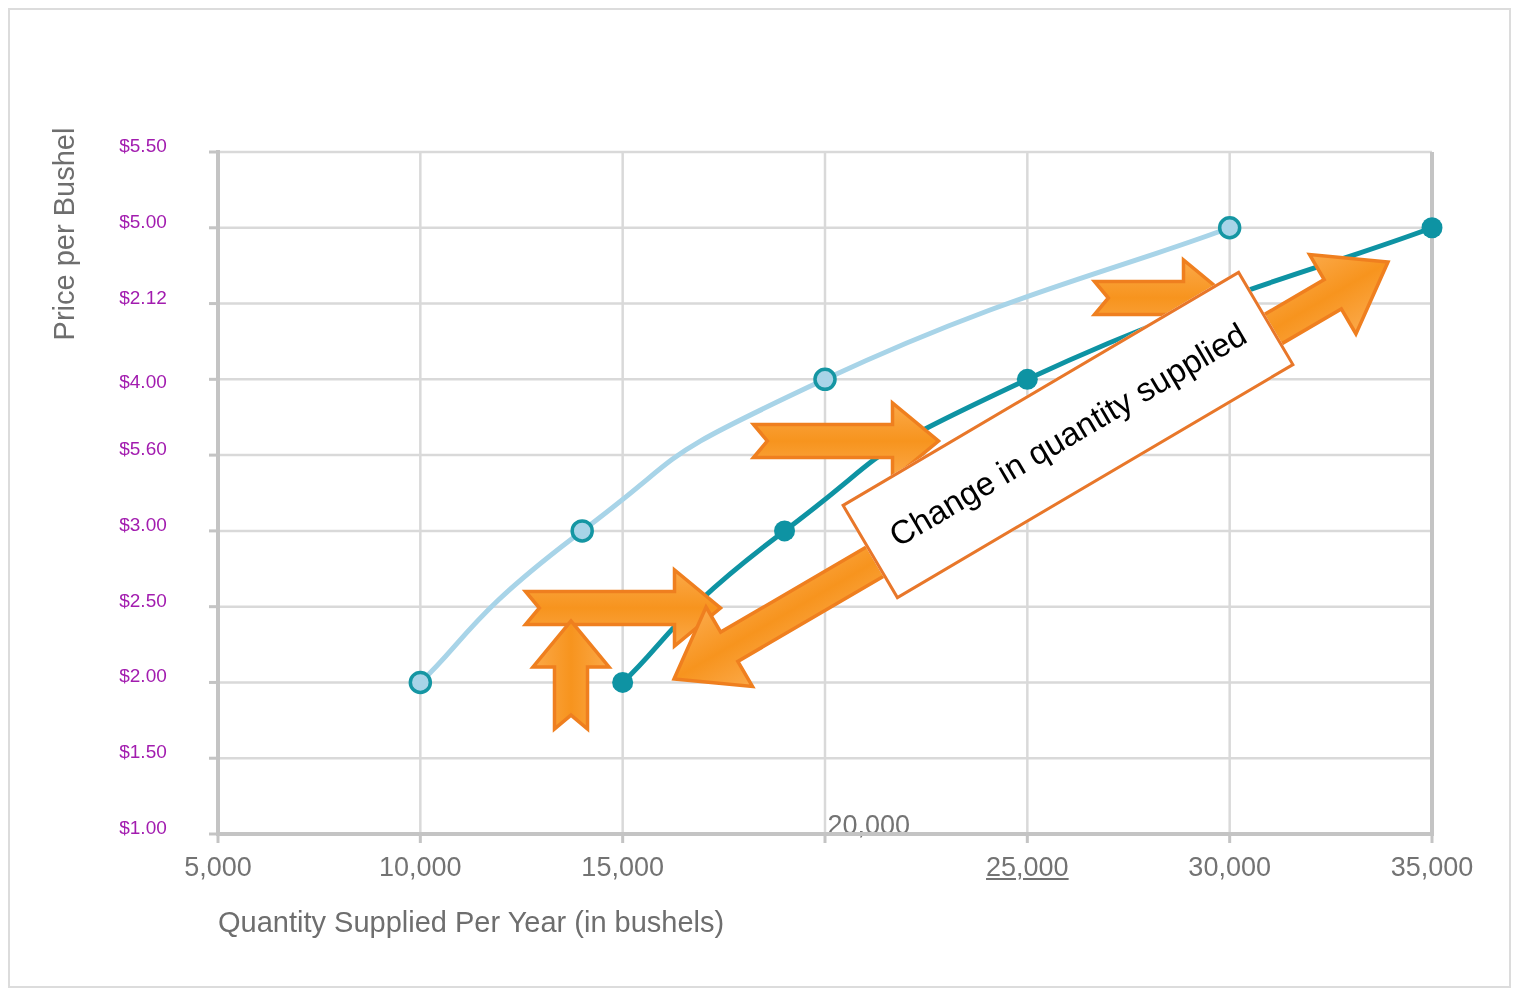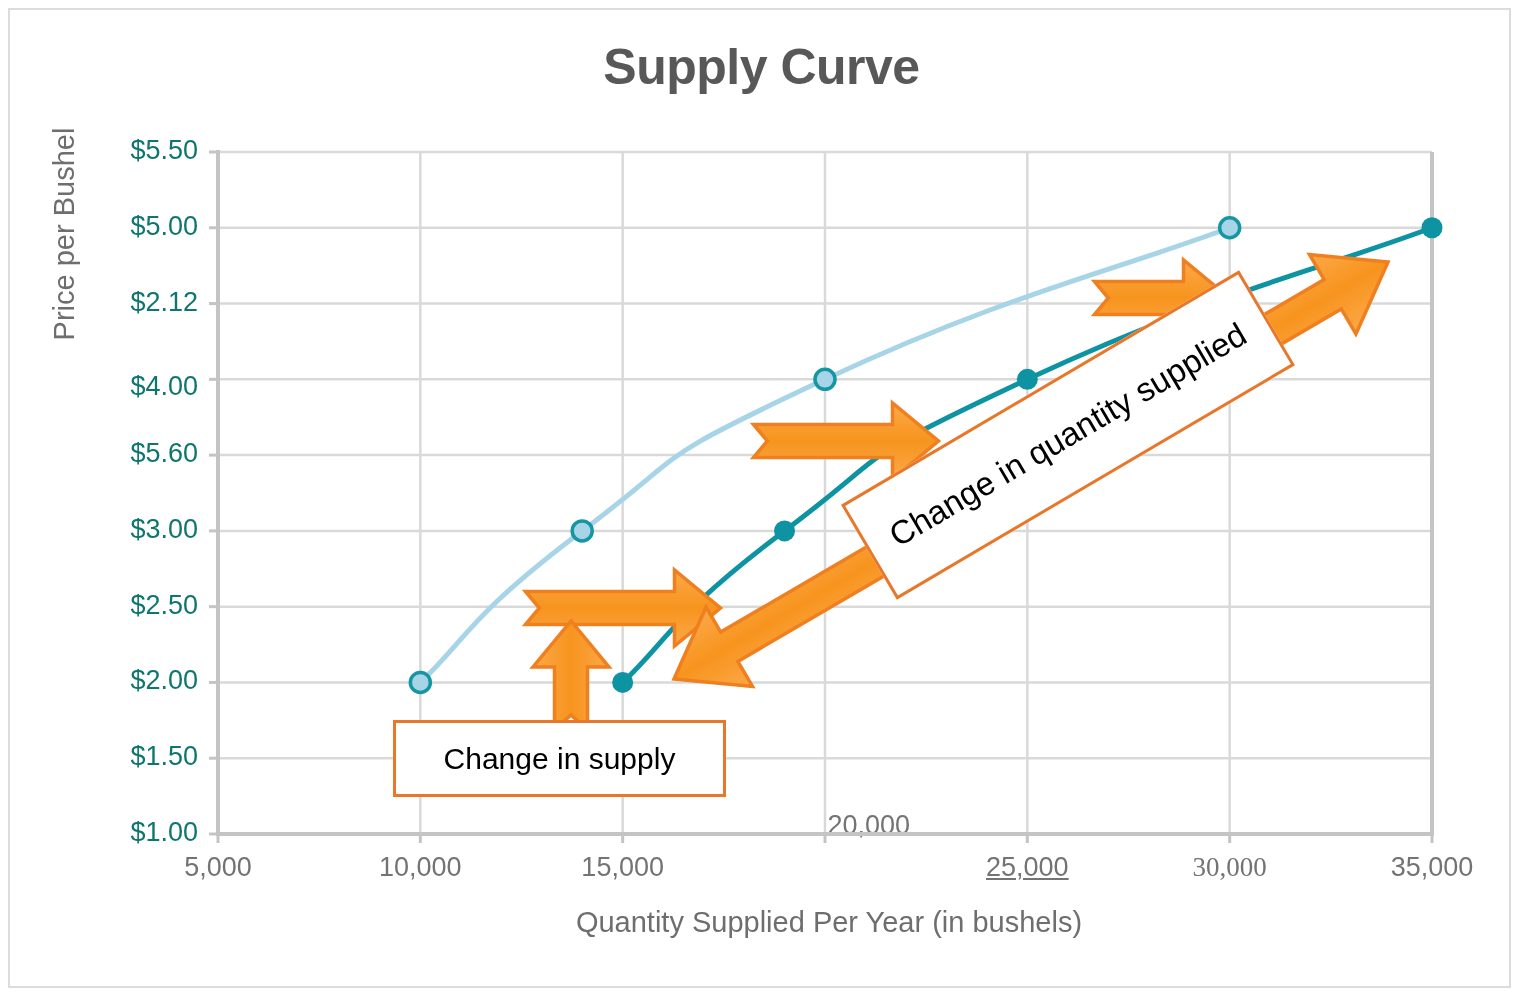--- a/index.html
+++ b/index.html
@@ -35,35 +35,35 @@
     transform-origin: 22px 22px;
     font-size: 29px;
     color: #6e6e6e;
     text-align: center;
     white-space: nowrap;
   }
   #x-axis-title {
     position: absolute;
     left: 208px; top: 896px;
     width: 1222px;
-    text-align: center;
+    text-align: left;
     font-size: 29px;
     color: #6e6e6e;
   }
   #plot-svg {
     position: absolute;
     left: 0; top: 0;
     width: 1503px; height: 980px;
   }
   .tick-label-y {
     position: absolute;
     width: 110px;
-    text-align: right;
-    font-size: 27px;
-    color: #0f766e;
+    text-align: center;
+    font-size: 19px;
+    color: #a21caf;
     white-space: nowrap;
   }
   .tick-label-x {
     position: absolute;
     width: 170px;
     text-align: center;
     font-size: 27px;
     color: #737373;
     white-space: nowrap;
   }
@@ -93,21 +93,20 @@
     left: 0; top: 0;
     width: 462px; height: 110px;
     font-size: 33px;
   }
 </style>
 </head>
 <body>
 
 <div id="chart-frame">
 
-  <div id="chart-title">Supply Curve</div>
 
   <div id="y-axis-title">Price per Bushel</div>
   <div id="x-axis-title">Quantity Supplied Per Year (in bushels)</div>
 
   <div id="y-tick-labels">
       <div class="tick-label-y" style="left: 78px; top: 807px;">$1.00</div>
       <div class="tick-label-y" style="left: 78px; top: 731.222px;">$1.50</div>
       <div class="tick-label-y" style="left: 78px; top: 655.444px;">$2.00</div>
       <div class="tick-label-y" style="left: 78px; top: 579.667px;">$2.50</div>
       <div class="tick-label-y" style="left: 78px; top: 503.889px;">$3.00</div>
@@ -116,21 +115,21 @@
       <div class="tick-label-y" style="left: 78px; top: 276.556px;">$2.12</div>
       <div class="tick-label-y" style="left: 78px; top: 200.778px;">$5.00</div>
       <div class="tick-label-y" style="left: 78px; top: 125px;">$5.50</div>
     </div>
   <div id="x-tick-labels">
       <div class="tick-label-x" style="left: 123px; top: 842px;">5,000</div>
       <div class="tick-label-x" style="left: 325.333px; top: 842px;">10,000</div>
       <div class="tick-label-x" style="left: 527.667px; top: 842px;">15,000</div>
       <div class="tick-label-x" style="left: 730px; top: 800px; text-align: right;">20,000</div>
       <div class="tick-label-x" style="left: 932.333px; top: 842px; text-decoration: underline;">25,000</div>
-      <div class="tick-label-x" style="left: 1134.67px; top: 842px; font-family: Liberation Serif, serif;">30,000</div>
+      <div class="tick-label-x" style="left: 1134.67px; top: 842px;">30,000</div>
       <div class="tick-label-x" style="left: 1337px; top: 842px;">35,000</div>
     </div>
 
   <svg id="plot-svg" viewBox="0 0 1503 980">
     <defs>
       <linearGradient id="arrowGrad" x1="0" y1="0" x2="0" y2="1">
         <stop offset="0%" stop-color="#fba949"></stop>
         <stop offset="50%" stop-color="#f7941e"></stop>
         <stop offset="100%" stop-color="#fba949"></stop>
       </linearGradient>
@@ -200,19 +199,18 @@
         </g>
         <g transform="translate(561,665) rotate(-90)">
           <polygon points="-54,-16.5 8,-16.5 8,-38 54,0 8,38 8,16.5 -54,16.5 -40.14,0" fill="url(#arrowGrad)" stroke="#ef7f1f" stroke-width="3.5" stroke-linejoin="miter"></polygon>
         </g>
         <g transform="translate(1021,460.5) rotate(-30.28636444182775)">
           <polygon points="-413.4262328396687,0 -349.4262328396687,-46 -349.4262328396687,-17 349.4262328396687,-17 349.4262328396687,-46 413.4262328396687,0 349.4262328396687,46 349.4262328396687,17 -349.4262328396687,17 -349.4262328396687,46" fill="url(#arrowGrad)" stroke="#ef7f1f" stroke-width="3.5" stroke-linejoin="miter"></polygon>
         </g>
       </g>
   </svg>
 
-  <div class="callout" id="callout-supply">Change in supply</div>
 
   <div id="callout-qty-wrap">
     <div class="callout" id="callout-qty">Change in quantity supplied</div>
   </div>
 
 </div>
 
 </body></html>

